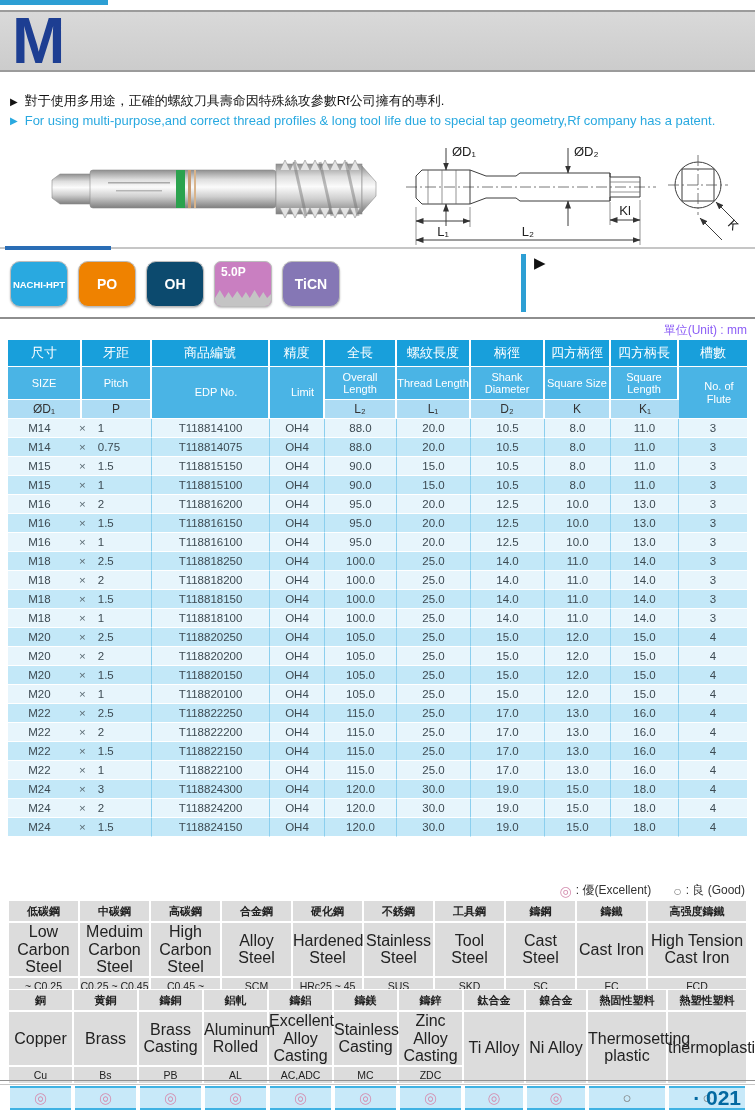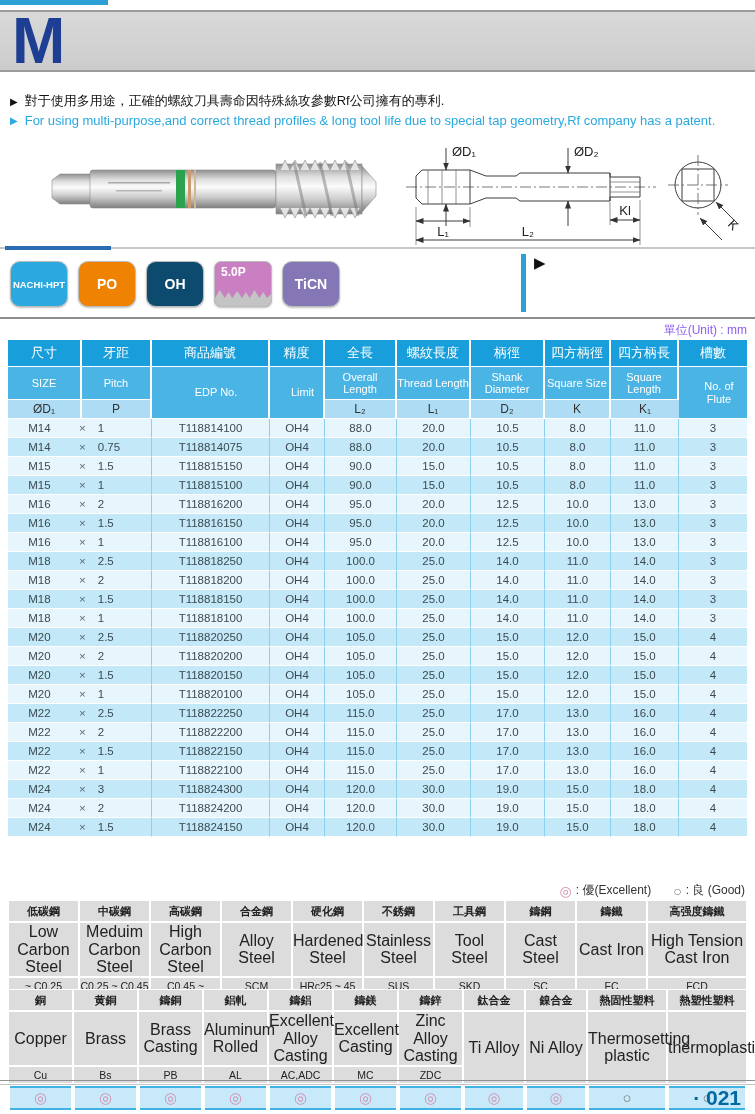--- a/index.html
+++ b/index.html
@@ -735,21 +735,21 @@
           <td class="mat-cn">鎳合金</td>
           <td class="mat-cn">熱固性塑料</td>
           <td class="mat-cn">熱塑性塑料</td>
         </tr>
         <tr>
           <td class="mat-en">Copper</td>
           <td class="mat-en">Brass</td>
           <td class="mat-en">Brass Casting</td>
           <td class="mat-en">Aluminum Rolled</td>
           <td class="mat-en">Excellent Alloy Casting</td>
-          <td class="mat-en">Excellent Casting</td>
+          <td class="mat-en">Stainless Casting</td>
           <td class="mat-en">Zinc Alloy Casting</td>
           <td class="mat-en" rowspan="2">Ti Alloy</td>
           <td class="mat-en" rowspan="2">Ni Alloy</td>
           <td class="mat-en" rowspan="2">Thermosetting plastic</td>
           <td class="mat-en" rowspan="2">thermoplastic</td>
         </tr>
         <tr>
           <td class="mat-sub">Cu</td>
           <td class="mat-sub">Bs</td>
           <td class="mat-sub">PB</td>

